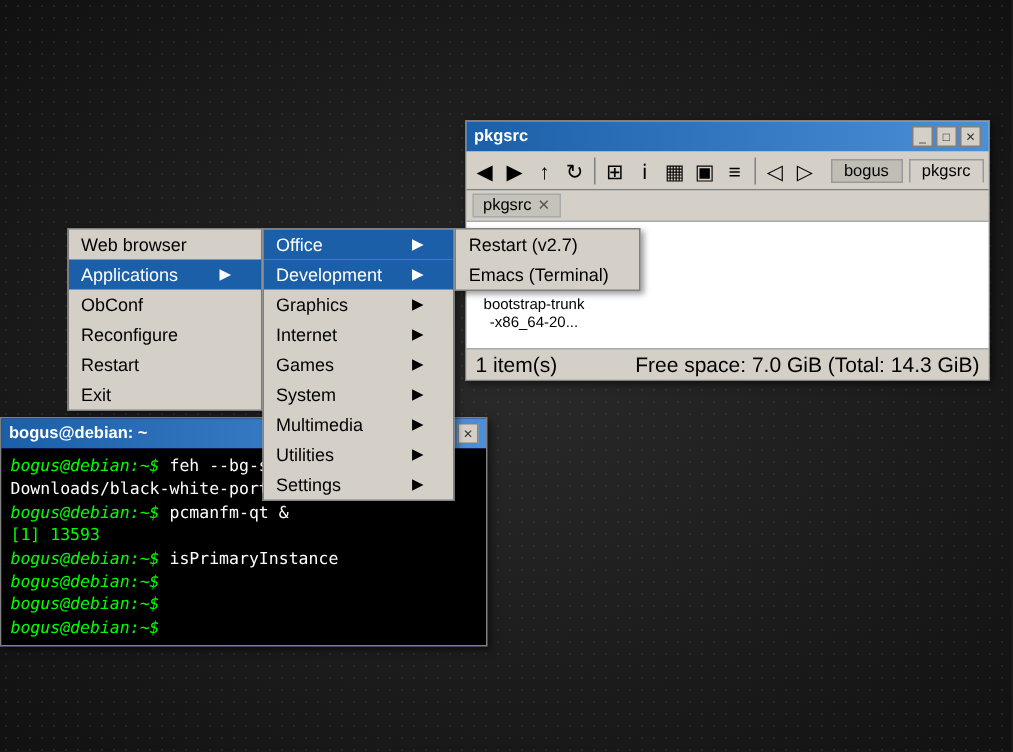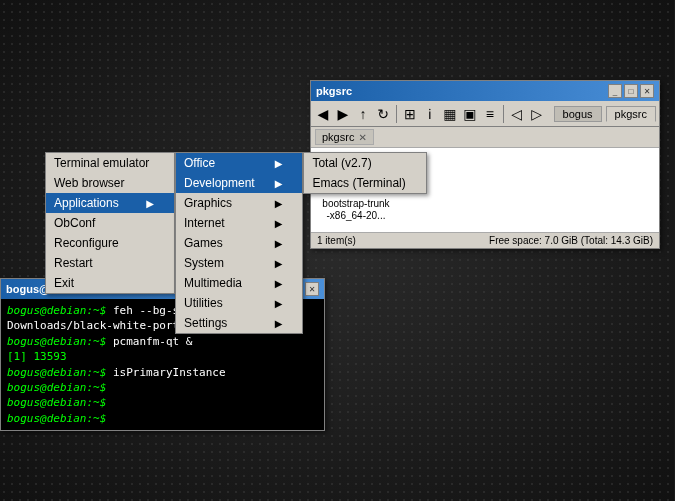--- a/index.html
+++ b/index.html
@@ -175,21 +175,21 @@
       word-break: break-all;
       line-height: 1.2;
     }
 
     .status-bar {
       background: #d4d0c8;
       border-top: 1px solid #aaa;
       padding: 2px 6px;
       display: flex;
       justify-content: space-between;
-      font-size: 10px;
+      font-size: 14px;
     }
 
     
     .terminal-window {
       position: absolute;
       top: 278px;
       left: 0px;
       width: 325px;
       background: #000080;
       border: 1px solid #808080;
@@ -365,23 +365,20 @@
       <div><span class="prompt">bogus@debian:~$ </span></div>
       <div><span class="prompt">bogus@debian:~$ </span></div>
       <div><span class="prompt">bogus@debian:~$ </span></div>
     </div>
   </div>
 
   <div class="menu-container">
 
     <div class="context-menu">
       <div class="menu-item">
-        <span class="menu-item-text">Terminal emulator</span>
-      </div>
-      <div class="menu-item">
         <span class="menu-item-text">Web browser</span>
       </div>
       <div class="menu-item highlighted">
         <span class="menu-item-text">Applications</span>
         <span class="menu-arrow">▶</span>
       </div>
       <div class="menu-item">
         <span class="menu-item-text">ObConf</span>
       </div>
       <div class="menu-item">
@@ -429,21 +426,21 @@
         <span class="menu-arrow">▶</span>
       </div>
       <div class="menu-item">
         <span class="menu-item-text">Settings</span>
         <span class="menu-arrow">▶</span>
       </div>
     </div>
 
     <div class="submenu-dev">
       <div class="menu-item">
-        <span class="menu-item-text">Total (v2.7)</span>
+        <span class="menu-item-text">Restart (v2.7)</span>
       </div>
       <div class="menu-item">
         <span class="menu-item-text">Emacs (Terminal)</span>
       </div>
     </div>
 
   </div>
 
 </div>
 

